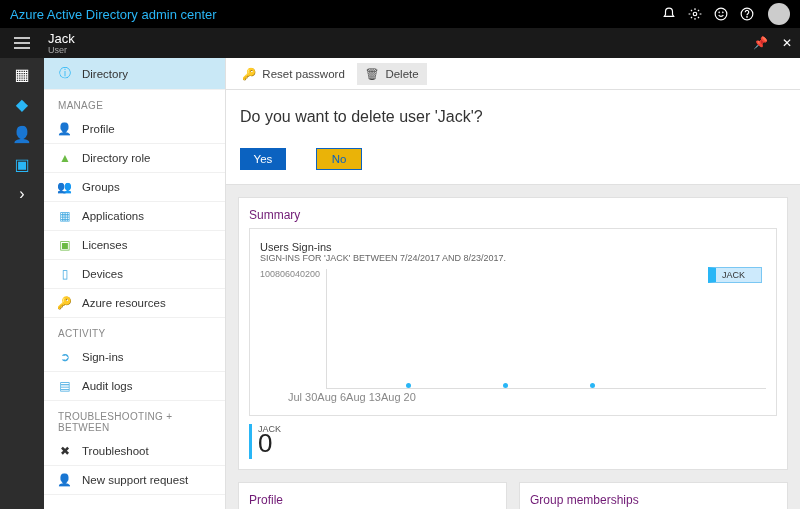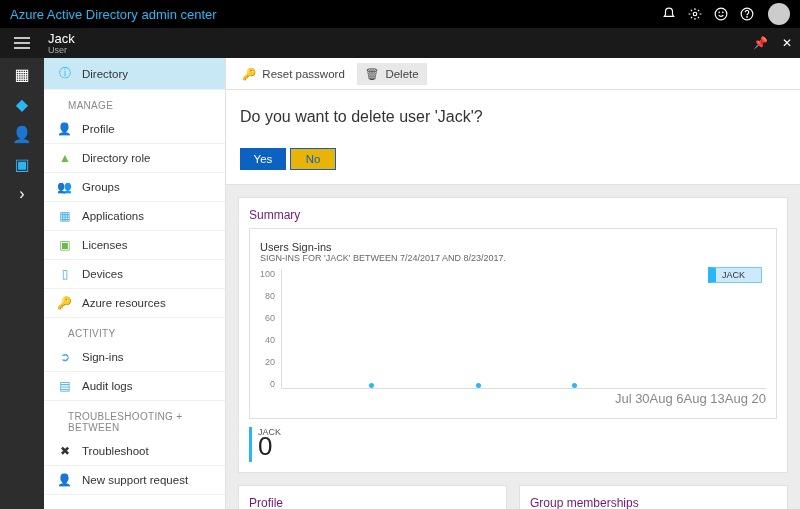--- a/index.html
+++ b/index.html
@@ -13,44 +13,44 @@
 .sub .ham{width:44px;height:30px;display:flex;align-items:center;justify-content:center;cursor:pointer}
 .sub .tblock{padding-left:4px}
 .sub .tname{font-size:13px;line-height:13px}
 .sub .tsub{font-size:9px;color:#aaa}
 .sub .sp{flex:1}
 .sub .pin{width:26px;height:30px;display:flex;align-items:center;justify-content:center;cursor:pointer;font-size:12px}
 .body{display:flex;height:451px}
 .rail{width:44px;background:#2d2d2d;display:flex;flex-direction:column;align-items:center;padding-top:6px;gap:10px}
 .rail .ri{width:20px;height:20px;display:flex;align-items:center;justify-content:center;cursor:pointer;color:#fff}
 .menu{width:182px;background:#fff;height:451px;overflow:auto;border-right:1px solid #e0e0e0;font-size:11.5px;color:#333}
-.menu .sect{font-size:10px;color:#888;padding:10px 24px 4px;letter-spacing:.3px}
+.menu .sect{font-size:10px;color:#888;padding:10px 14px 4px;letter-spacing:.3px}
 .menu .item{display:flex;align-items:center;padding:7px 14px;cursor:pointer;border-bottom:1px solid #f0f0f0;gap:10px}
 .menu .item.on{background:#c9e8f6}
 .menu .item .mi{width:14px;display:flex;justify-content:center;font-size:12px}
 .main{flex:1;background:#ececec;height:451px;overflow:hidden;display:flex;flex-direction:column}
 .bar{background:#fff;border-bottom:1px solid #e0e0e0;height:32px;display:flex;align-items:center;padding:0 8px;gap:4px;font-size:11.5px}
 .bar .b{display:flex;align-items:center;gap:6px;padding:4px 8px;cursor:pointer;color:#444}
 .bar .b.on{background:#e8e8e8}
 .confirm{background:#fff;padding:18px 14px 14px;border-bottom:1px solid #e0e0e0}
 .confirm .q{font-size:16px;color:#333;margin-bottom:22px}
-.confirm .btns{display:flex;gap:4px}
+.confirm .btns{display:flex;gap:30px}
 .btn{min-width:46px;height:22px;font-size:11.5px;display:flex;align-items:center;justify-content:center;cursor:pointer;border:1px solid #0b62c0}
 .btn.pri{background:#0b62c0;color:#fff}
 .btn.sec{background:#eab308;color:#0b62c0}
 .content{flex:1;overflow:auto;padding:12px}
 .card{background:#fff;border:1px solid #e0e0e0;margin-bottom:12px;padding:10px}
 .card h3{font-size:12px;font-weight:400;color:#701a75;margin-bottom:6px}
 .chart{border:1px solid #e0e0e0;padding:12px 10px;margin-bottom:8px}
 .chart .ct{font-size:11px;color:#333}
 .chart .cs{font-size:9px;color:#666;margin-bottom:6px}
 .chart .plot{display:flex}
-.chart .yaxis{display:flex;flex-direction:column;justify-content:space-between;font-size:9px;color:#888;text-align:right;padding-right:6px;height:120px}
+.chart .yaxis{display:flex;flex-direction:row;justify-content:space-between;font-size:9px;color:#888;text-align:right;padding-right:6px;height:120px}
 .chart .area{flex:1;position:relative;height:120px;border-left:1px solid #ddd;border-bottom:1px solid #ddd}
-.chart .xaxis{display:flex;justify-content:flex-end;font-size:13px;color:#888;margin-top:2px;margin-left:28px}
+.chart .xaxis{display:flex;justify-content:flex-start;font-size:11px;color:#888;margin-top:2px;margin-left:28px}
 .chart .leg{position:absolute;top:-2px;right:4px;font-size:9px;background:#cdeafc;padding:2px 16px 2px 6px;border:1px solid #7ac7f3;border-left:8px solid #29b6f6;color:#333}
 .chart .dot{position:absolute;bottom:0;width:5px;height:5px;border-radius:50%;background:#29b6f6}
 .big{display:flex;align-items:center;gap:8px;border-left:3px solid #29b6f6;padding-left:6px}
 .big .lbl{font-size:9px;color:#555;margin-bottom:-6px}
 .big .num{font-size:26px;font-weight:300;color:#222}
 .row2{display:flex;gap:12px}
 .row2 .card{flex:1}
 .pcircle{width:110px;height:55px;background:#0b4ea2;border-radius:55px 55px 0 0;margin:4px auto 0}
 .gm .num{font-size:22px;font-weight:400;color:#222}
 </style>

